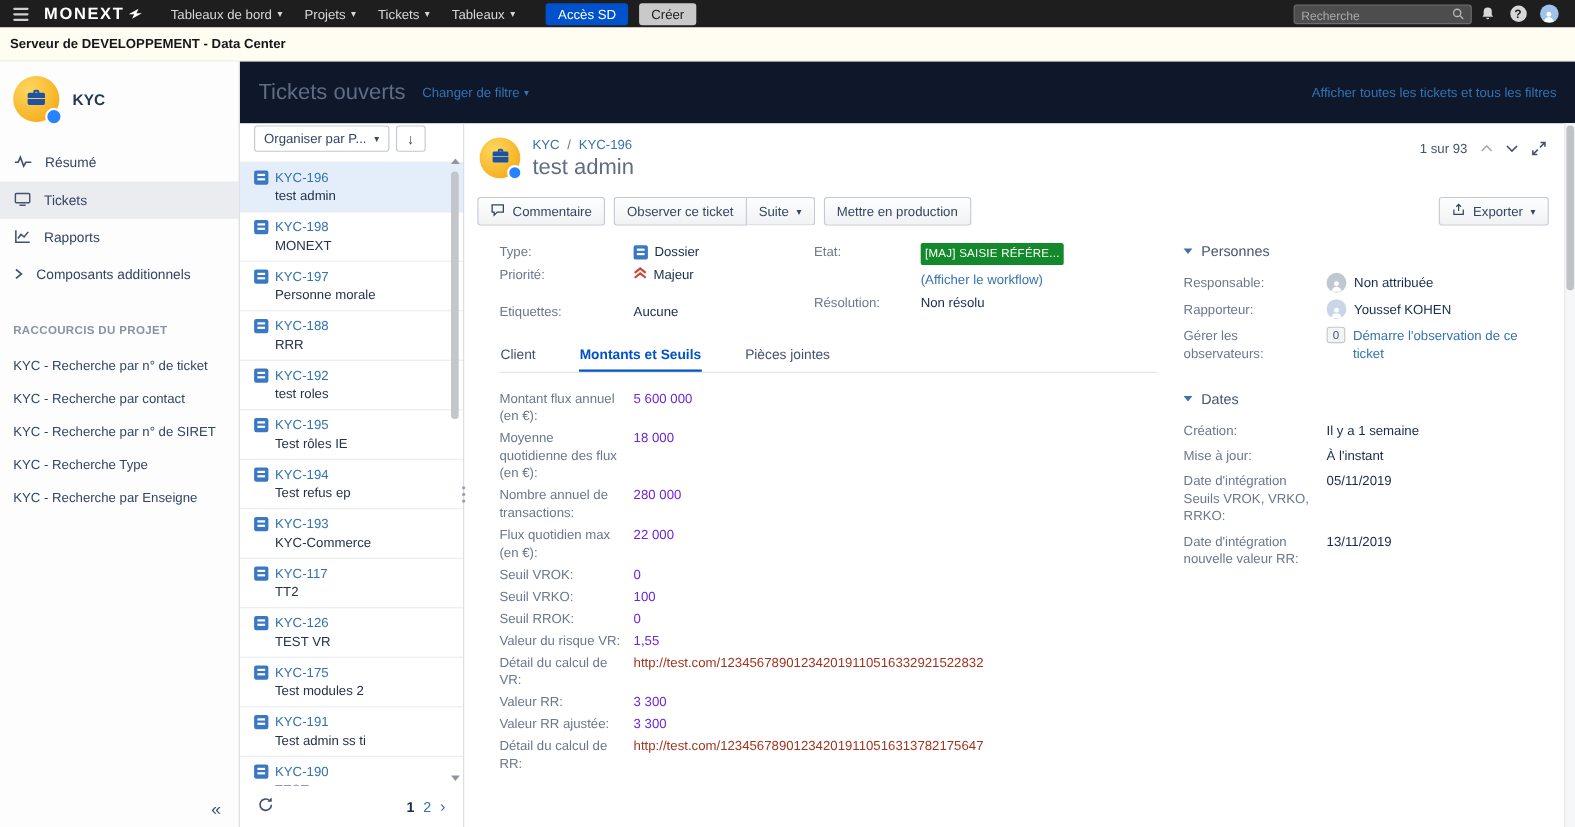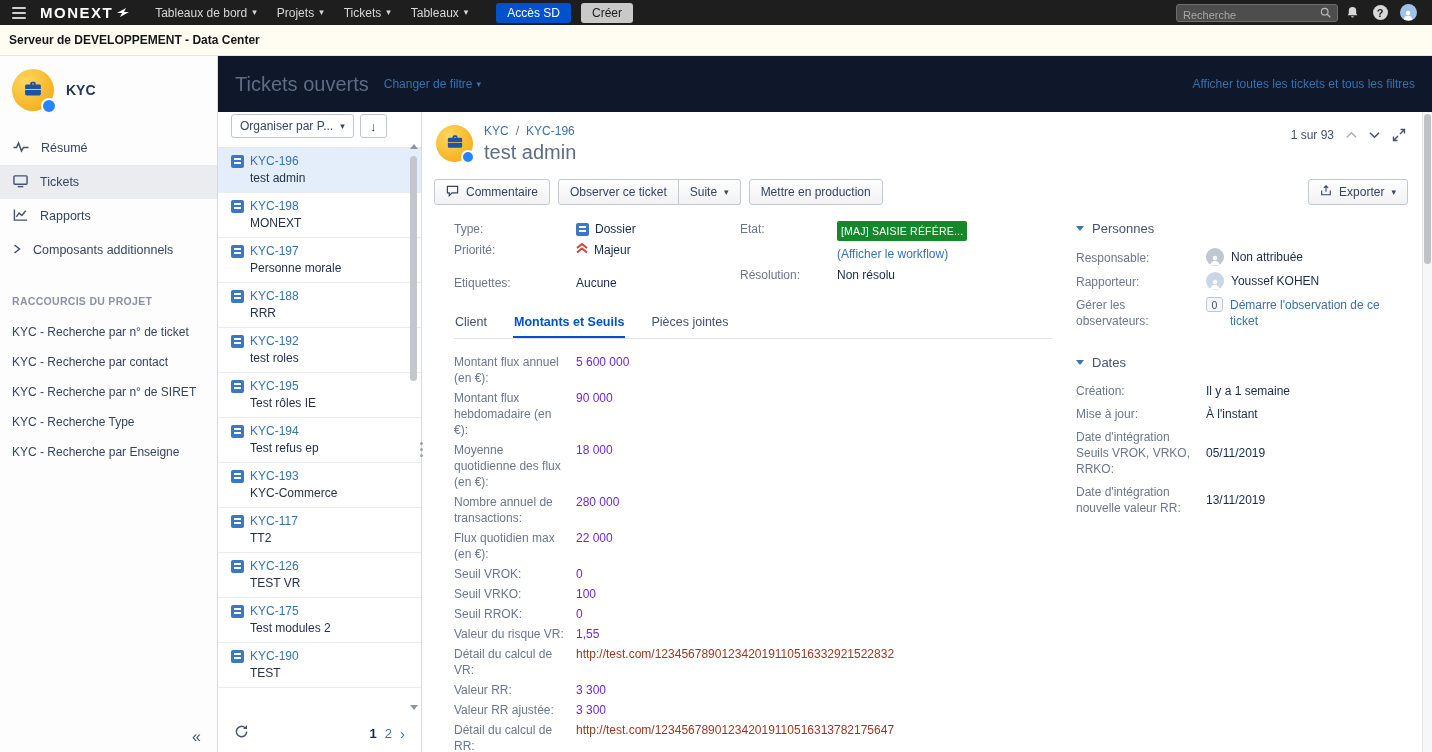--- a/index.html
+++ b/index.html
@@ -108,31 +108,31 @@
   .info-cols{display:flex;padding-left:20px}
   .info-left{width:286px;min-width:286px}
   .info-right{flex:1}
   .irow{display:flex;margin-bottom:5px;align-items:flex-start;line-height:16px}
   .ilbl{color:#6b778c;width:122px;min-width:122px}
   .info-right .ilbl{width:97px;min-width:97px}
   .ival{display:flex;align-items:center;gap:6px;color:#172b4d}
   .status-badge{background:#14892c;color:#fff;font-size:10.5px;font-weight:normal;padding:2px 4px;border-radius:2px;white-space:nowrap;letter-spacing:.2px}
   .labels-row{margin-top:17px}
 
-  .tabs{display:flex;gap:25px;border-bottom:1px solid #dfe3e8;margin:15px 0 0 20px}
+  .tabs{display:flex;gap:38px;border-bottom:1px solid #dfe3e8;margin:15px 0 0 20px}
   .tab{padding:4px 1px 9px;color:#42526e;font-size:12.5px;cursor:pointer;white-space:nowrap}
   .tab.active{color:#0052cc;font-weight:bold;box-shadow:inset 0 -2px 0 #0052cc}
 
   .fields{margin:15px 0 0 20px}
   .frow{display:flex;margin-bottom:4px;align-items:flex-start}
   .flbl{width:122px;min-width:122px;color:#6b778c;line-height:16px;padding-right:10px}
   .fval{color:#6d28d9;line-height:16px;white-space:nowrap}
   .fval.redlink{color:#9e3520;cursor:pointer}
 
-  .arow{display:flex;margin-bottom:7px;align-items:center}
+  .arow{display:flex;margin-bottom:7px;align-items:flex-start}
   .albl{width:130px;min-width:130px;color:#6b778c;line-height:16px;padding-right:12px}
   .aval{color:#172b4d;display:flex;align-items:flex-start;gap:7px;line-height:16px}
   .mini-avatar{width:18px;height:18px;border-radius:50%;background:#c1c7d0;flex:none;display:flex;align-items:flex-end;justify-content:center;overflow:hidden;margin-top:-1px}
   .mini-avatar.blue{background:#c9d6e8}
   .watch-badge{min-width:17px;height:15px;border:1px solid #c1c7d0;border-radius:3px;background:#f4f5f7;color:#42526e;font-size:10.5px;display:flex;align-items:center;justify-content:center;padding:0 3px;flex:none;margin-top:0}
   .dates-sec{margin-top:26px}
 
   .page-scroll{position:absolute;top:0;right:0;bottom:0;width:10px;background:#f6f7f8;border-left:1px solid #e8e8e8}
   .page-scroll .thumb{position:absolute;top:2px;left:1px;width:7px;height:150px;background:#bfc2c6;border-radius:4px;cursor:pointer}
 </style>
@@ -339,20 +339,27 @@
           <div class="ticket">
             <div class="t-key">
                 <span class="doc-icon"></span>
                 <span>KYC-175</span>
               </div>
             <div class="t-sum">Test modules 2</div>
           </div>
           <div class="ticket">
             <div class="t-key">
                 <span class="doc-icon"></span>
+                <span>KYC-191</span>
+              </div>
+            <div class="t-sum">Test admin ss ti</div>
+          </div>
+          <div class="ticket">
+            <div class="t-key">
+                <span class="doc-icon"></span>
                 <span>KYC-190</span>
               </div>
             <div class="t-sum">TEST</div>
           </div>
         </div>
         <div class="list-bottom">
           <span><svg width="15" height="15" viewBox="0 0 16 16">
                 <path fill="none" stroke="#42526e" stroke-width="1.6" d="M13.5 8a5.5 5.5 0 1 1-1.7-3.95"></path>
                 <path fill="#42526e" d="M13.9 1v4.2H9.7z"></path>
               </svg></span>
@@ -491,24 +498,20 @@
               <div class="tab active">Montants et Seuils</div>
               <div class="tab">Pièces jointes</div>
             </div>
 
             <div class="fields">
               <div class="frow">
                 <span class="flbl">Montant flux annuel (en €):</span>
                 <span class="fval">5 600 000</span>
               </div>
               <div class="frow">
-                <span class="flbl">Montant flux hebdomadaire (en €):</span>
-                <span class="fval">90 000</span>
-              </div>
-              <div class="frow">
                 <span class="flbl">Moyenne quotidienne des flux (en €):</span>
                 <span class="fval">18 000</span>
               </div>
               <div class="frow">
                 <span class="flbl">Nombre annuel de transactions:</span>
                 <span class="fval">280 000</span>
               </div>
               <div class="frow">
                 <span class="flbl">Flux quotidien max (en €):</span>
                 <span class="fval">22 000</span>

